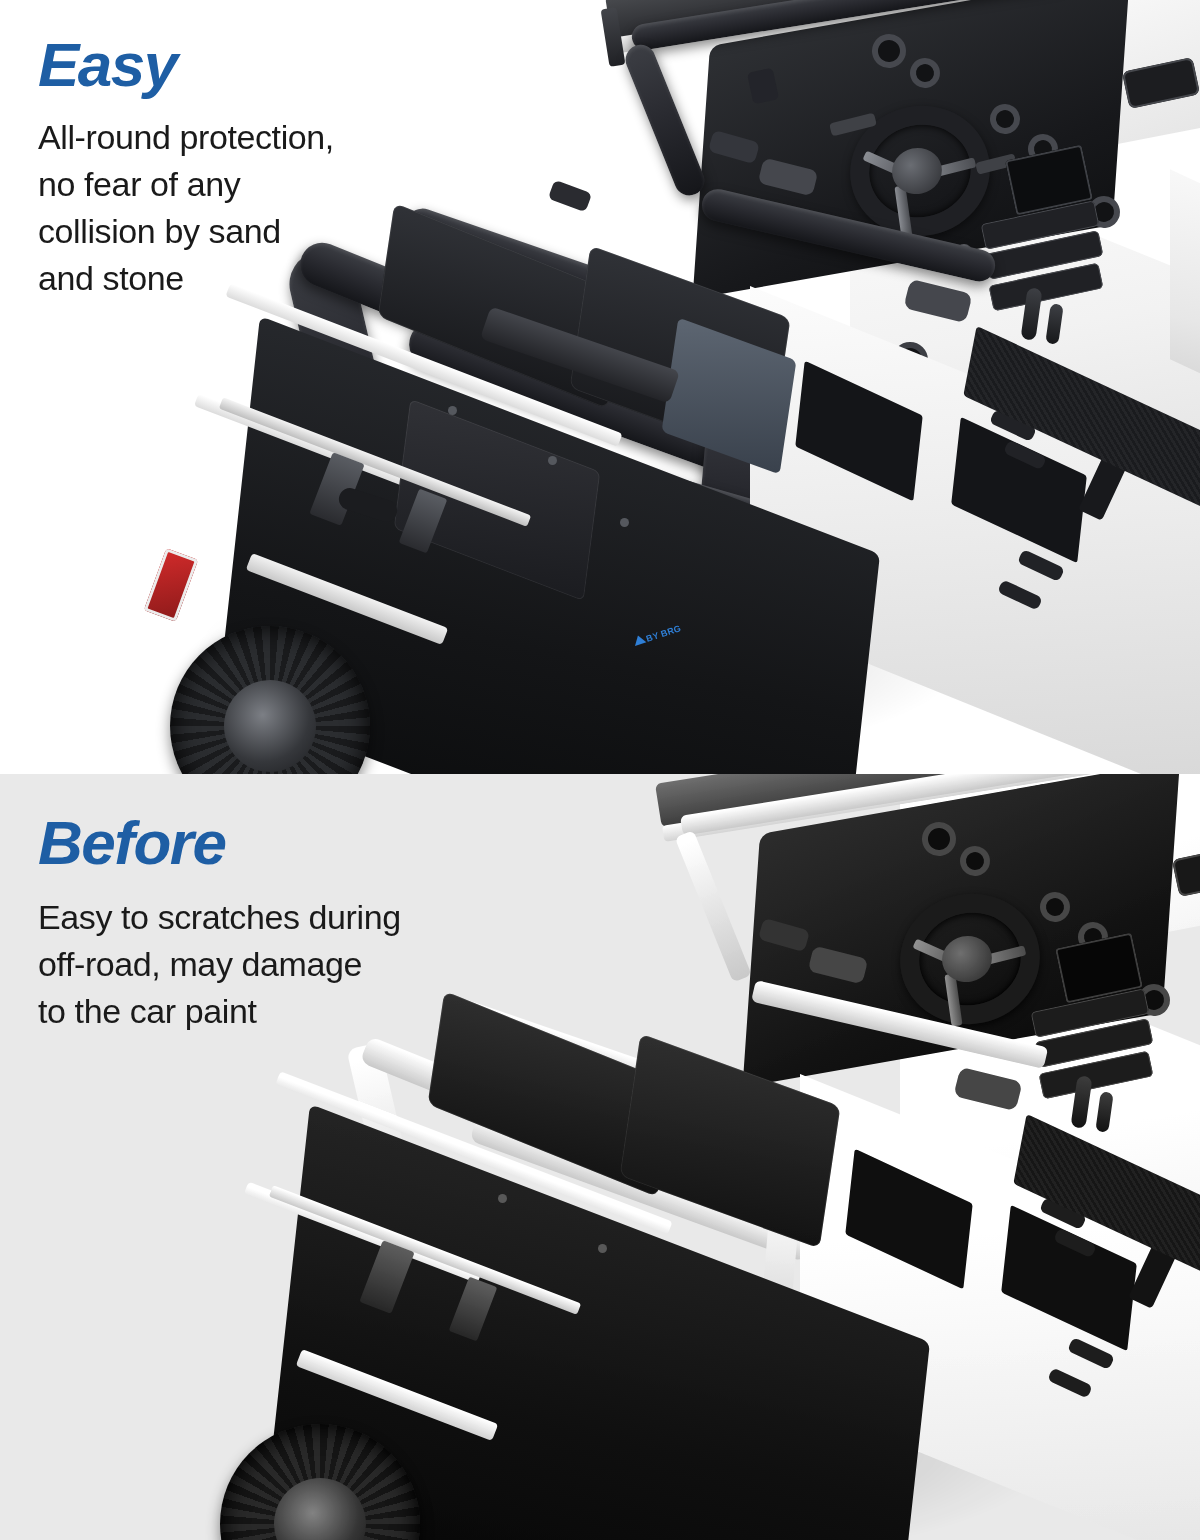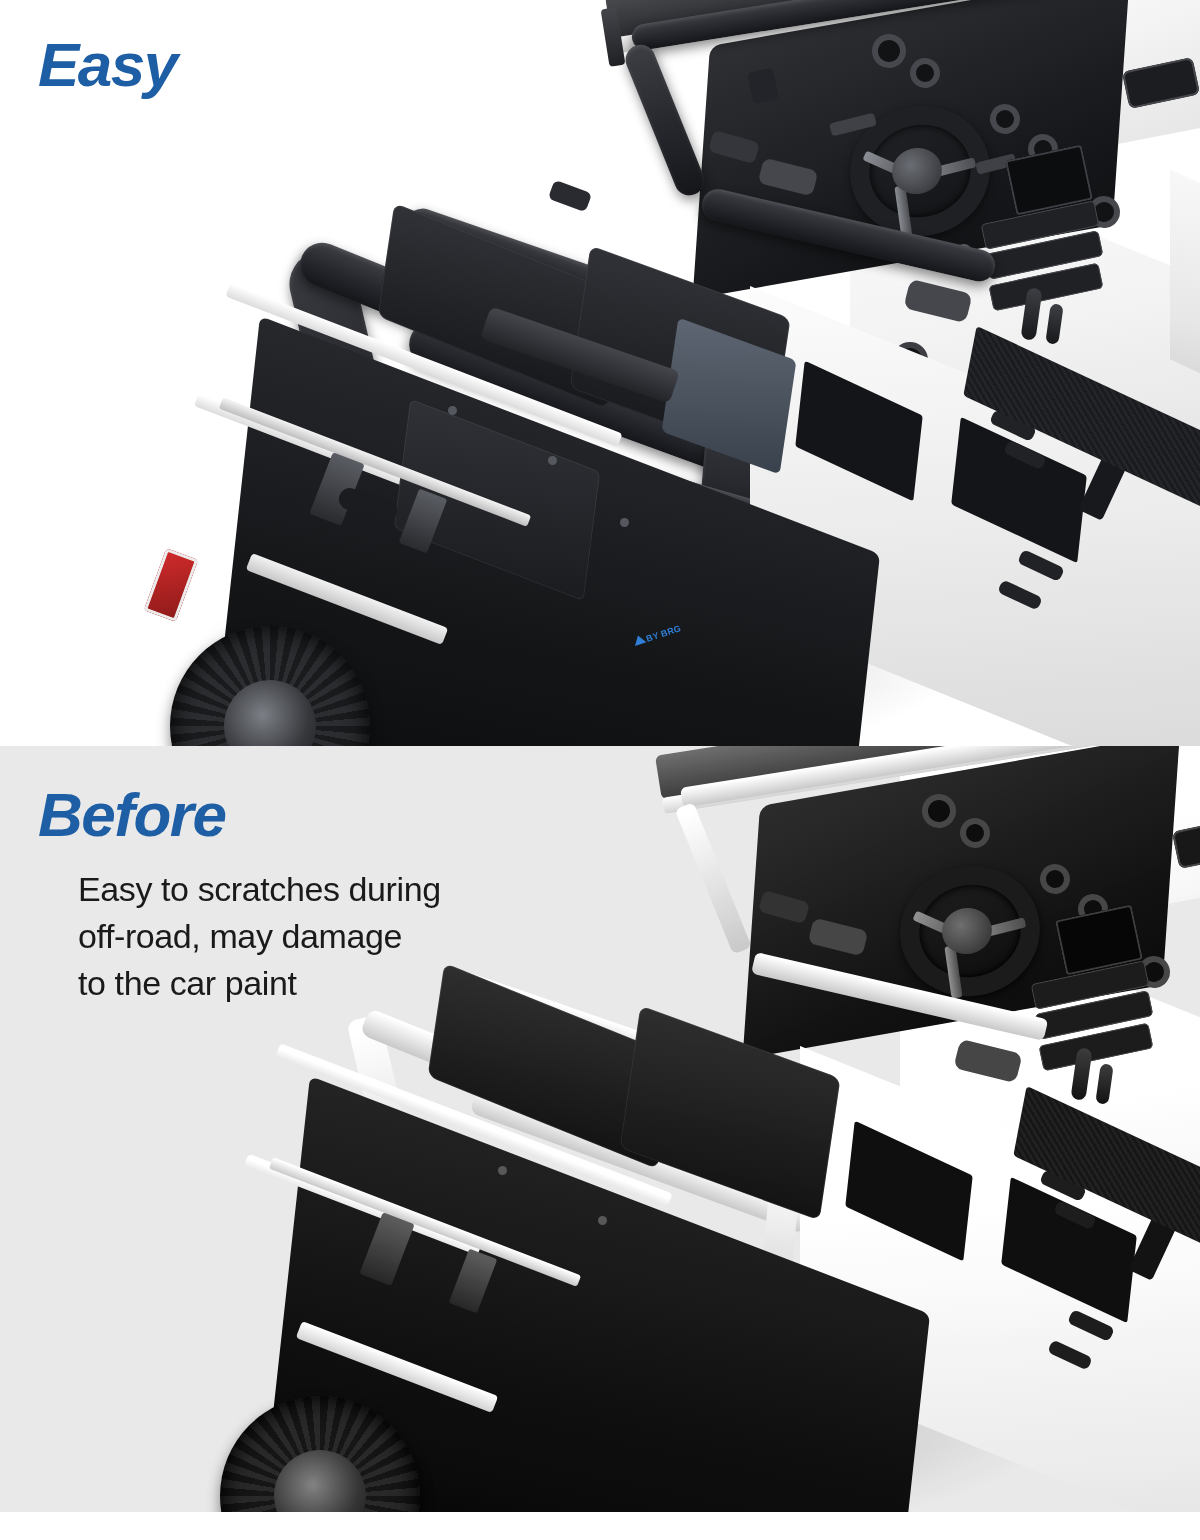--- a/index.html
+++ b/index.html
@@ -8,21 +8,21 @@
     width:1200px; height:1540px;
     font-family:"Liberation Sans","DejaVu Sans",sans-serif;
     background:#ffffff; overflow:hidden;
   }
 
   .page { position:relative; width:1200px; height:1540px; }
 
   
   .panel { position:absolute; left:0; width:1200px; overflow:hidden; }
   .panel-after  { top:0;    height:774px; background:#ffffff; }
-  .panel-before { top:746px; height:766px; background:#e9e9e9; }
+  .panel-before { top:774px; height:766px; background:#e9e9e9; }
 
   
   .text-block { position:absolute; z-index:40; }
   .tb-after  { left:38px; top:34px; }
   .tb-before { left:38px; top:812px; }
 
   .heading {
     font-size:62px;
     font-weight:bold;
     font-style:italic;
@@ -33,21 +33,21 @@
   }
   .body-text {
     margin-top:18px;
     font-size:34px;
     font-weight:400;
     line-height:47px;
     color:#1a1a1a;
     letter-spacing:-0.4px;
     white-space:pre-line;
   }
-  .tb-before .body-text { margin-top:20px;margin-left:40px; }
+  .tb-before .body-text { margin-top:20px; }
 
   
   .photo { position:absolute; inset:0; }
 
   
   .sh { position:absolute; }
   .white-body { background:linear-gradient(150deg,#fdfdfd 0%,#f2f2f2 45%,#dcdcdc 100%); }
   .white-body-2 { background:linear-gradient(165deg,#f8f8f8 0%,#e7e7e7 60%,#cfcfcf 100%); }
 
   
@@ -302,20 +302,24 @@
         <div class="sh tire" style="left:20px;top:640px;width:200px;height:200px;"></div>
         <div class="sh tire-rim" style="left:74px;top:694px;width:92px;height:92px;"></div>
         <div class="sh" style="left:92px;top:604px;width:210px;height:18px;background:linear-gradient(180deg,#f2f2f2,#c8c8c8);transform:rotate(21deg);border-radius:4px;"></div>
 
         <div class="sh" style="left:188px;top:508px;width:60px;height:22px;background:#1b1c1f;border-radius:11px;transform:rotate(18deg);"></div>
       </div>
     </div>
 
     <div class="text-block tb-after">
       <div class="heading">Easy</div>
+      <div class="body-text">All-round protection,
+no fear of any
+collision by sand
+and stone</div>
     </div>
   </section>
 
   <section class="panel panel-before">
 
     <div class="photo gs" aria-label="Same overhead view of the Jeep Wrangler interior in grayscale with bare painted roll bars and no padding, exposed metal sport bar tubes around the cabin">
 
       <div class="veh-a" style="left:200px;top:0px;">
 
         <div class="sh ground-shadow" style="left:60px;top:560px;width:800px;height:230px;"></div>

